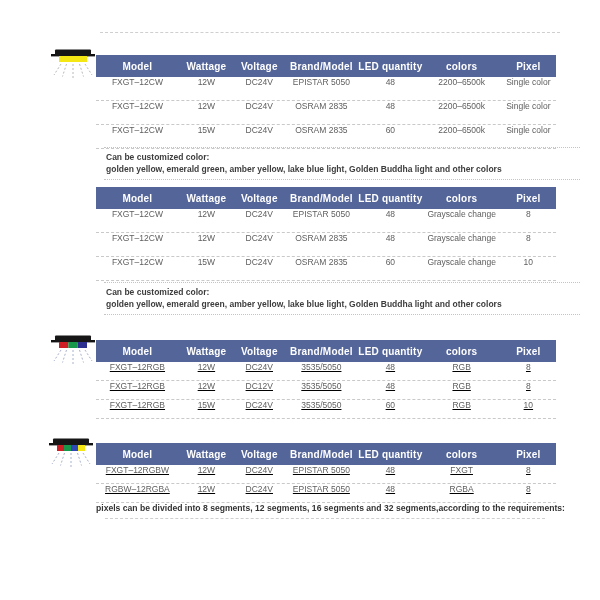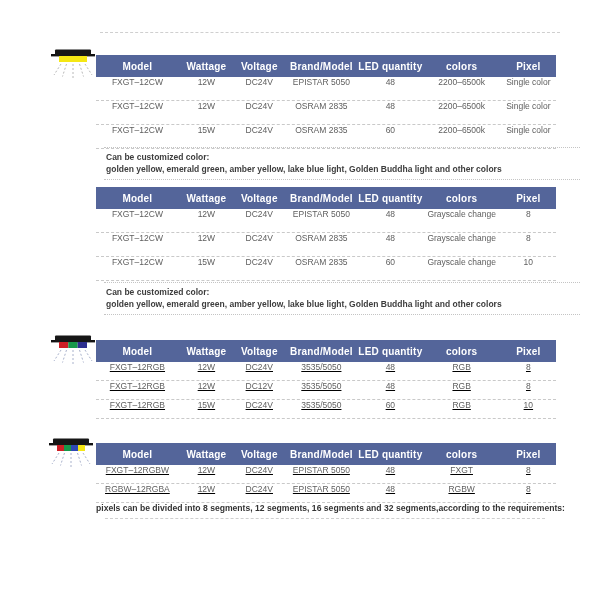--- a/index.html
+++ b/index.html
@@ -201,20 +201,20 @@
       <div class="td c4">48</div>
       <div class="td c5">FXGT</div>
       <div class="td c6">8</div>
     </div>
     <div class="tr">
       <div class="td c0">RGBW–12RGBA</div>
       <div class="td c1">12W</div>
       <div class="td c2">DC24V</div>
       <div class="td c3">EPISTAR 5050</div>
       <div class="td c4">48</div>
-      <div class="td c5">RGBW</div>
+      <div class="td c5">RGBA</div>
       <div class="td c6">8</div>
     </div>
   </div>
 
 <div class="footer-note">pixels can be divided into 8 segments, 12 segments, 16 segments and 32 segments,according to the requirements:</div>
 
 <div class="rule" style="left:105px;top:518px;width:440px;"></div>
 
 </body></html>

